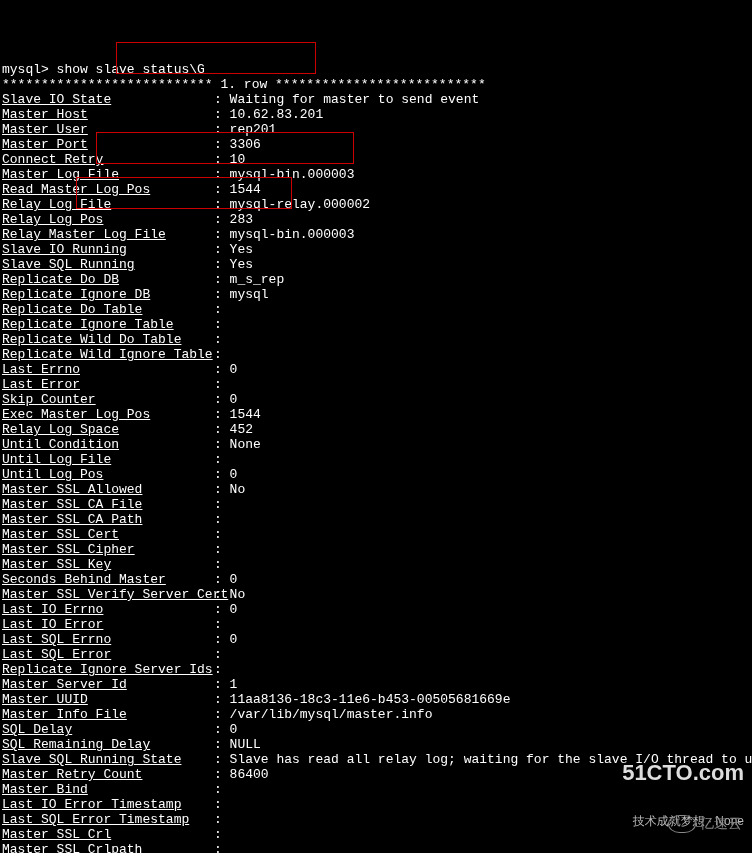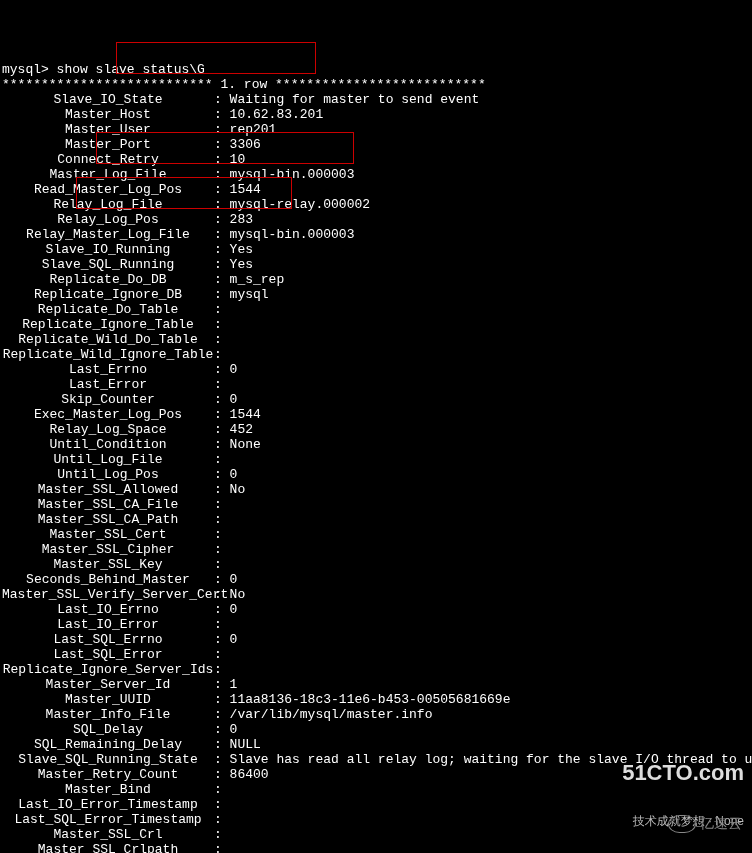--- a/index.html
+++ b/index.html
@@ -10,21 +10,21 @@
       font-size: 13px;
       line-height: 15px;
       padding: 2px;
       width: 752px;
       height: 853px;
       overflow: hidden;
       position: relative;
       white-space: pre;
     }
     .line { white-space: pre; }
-    .key { display: inline-block; text-align: center; width: 212px; }
+    .key { display: inline-block; text-align: left; width: 212px; text-decoration: underline; }
     .sep { display: inline; }
     .val { display: inline; margin-top: 12px; }
     .highlight-box {
       position: absolute;
       border: 1px solid #c00;
       pointer-events: none;
     }
     .wm {
       position: absolute;
       right: 8px;

